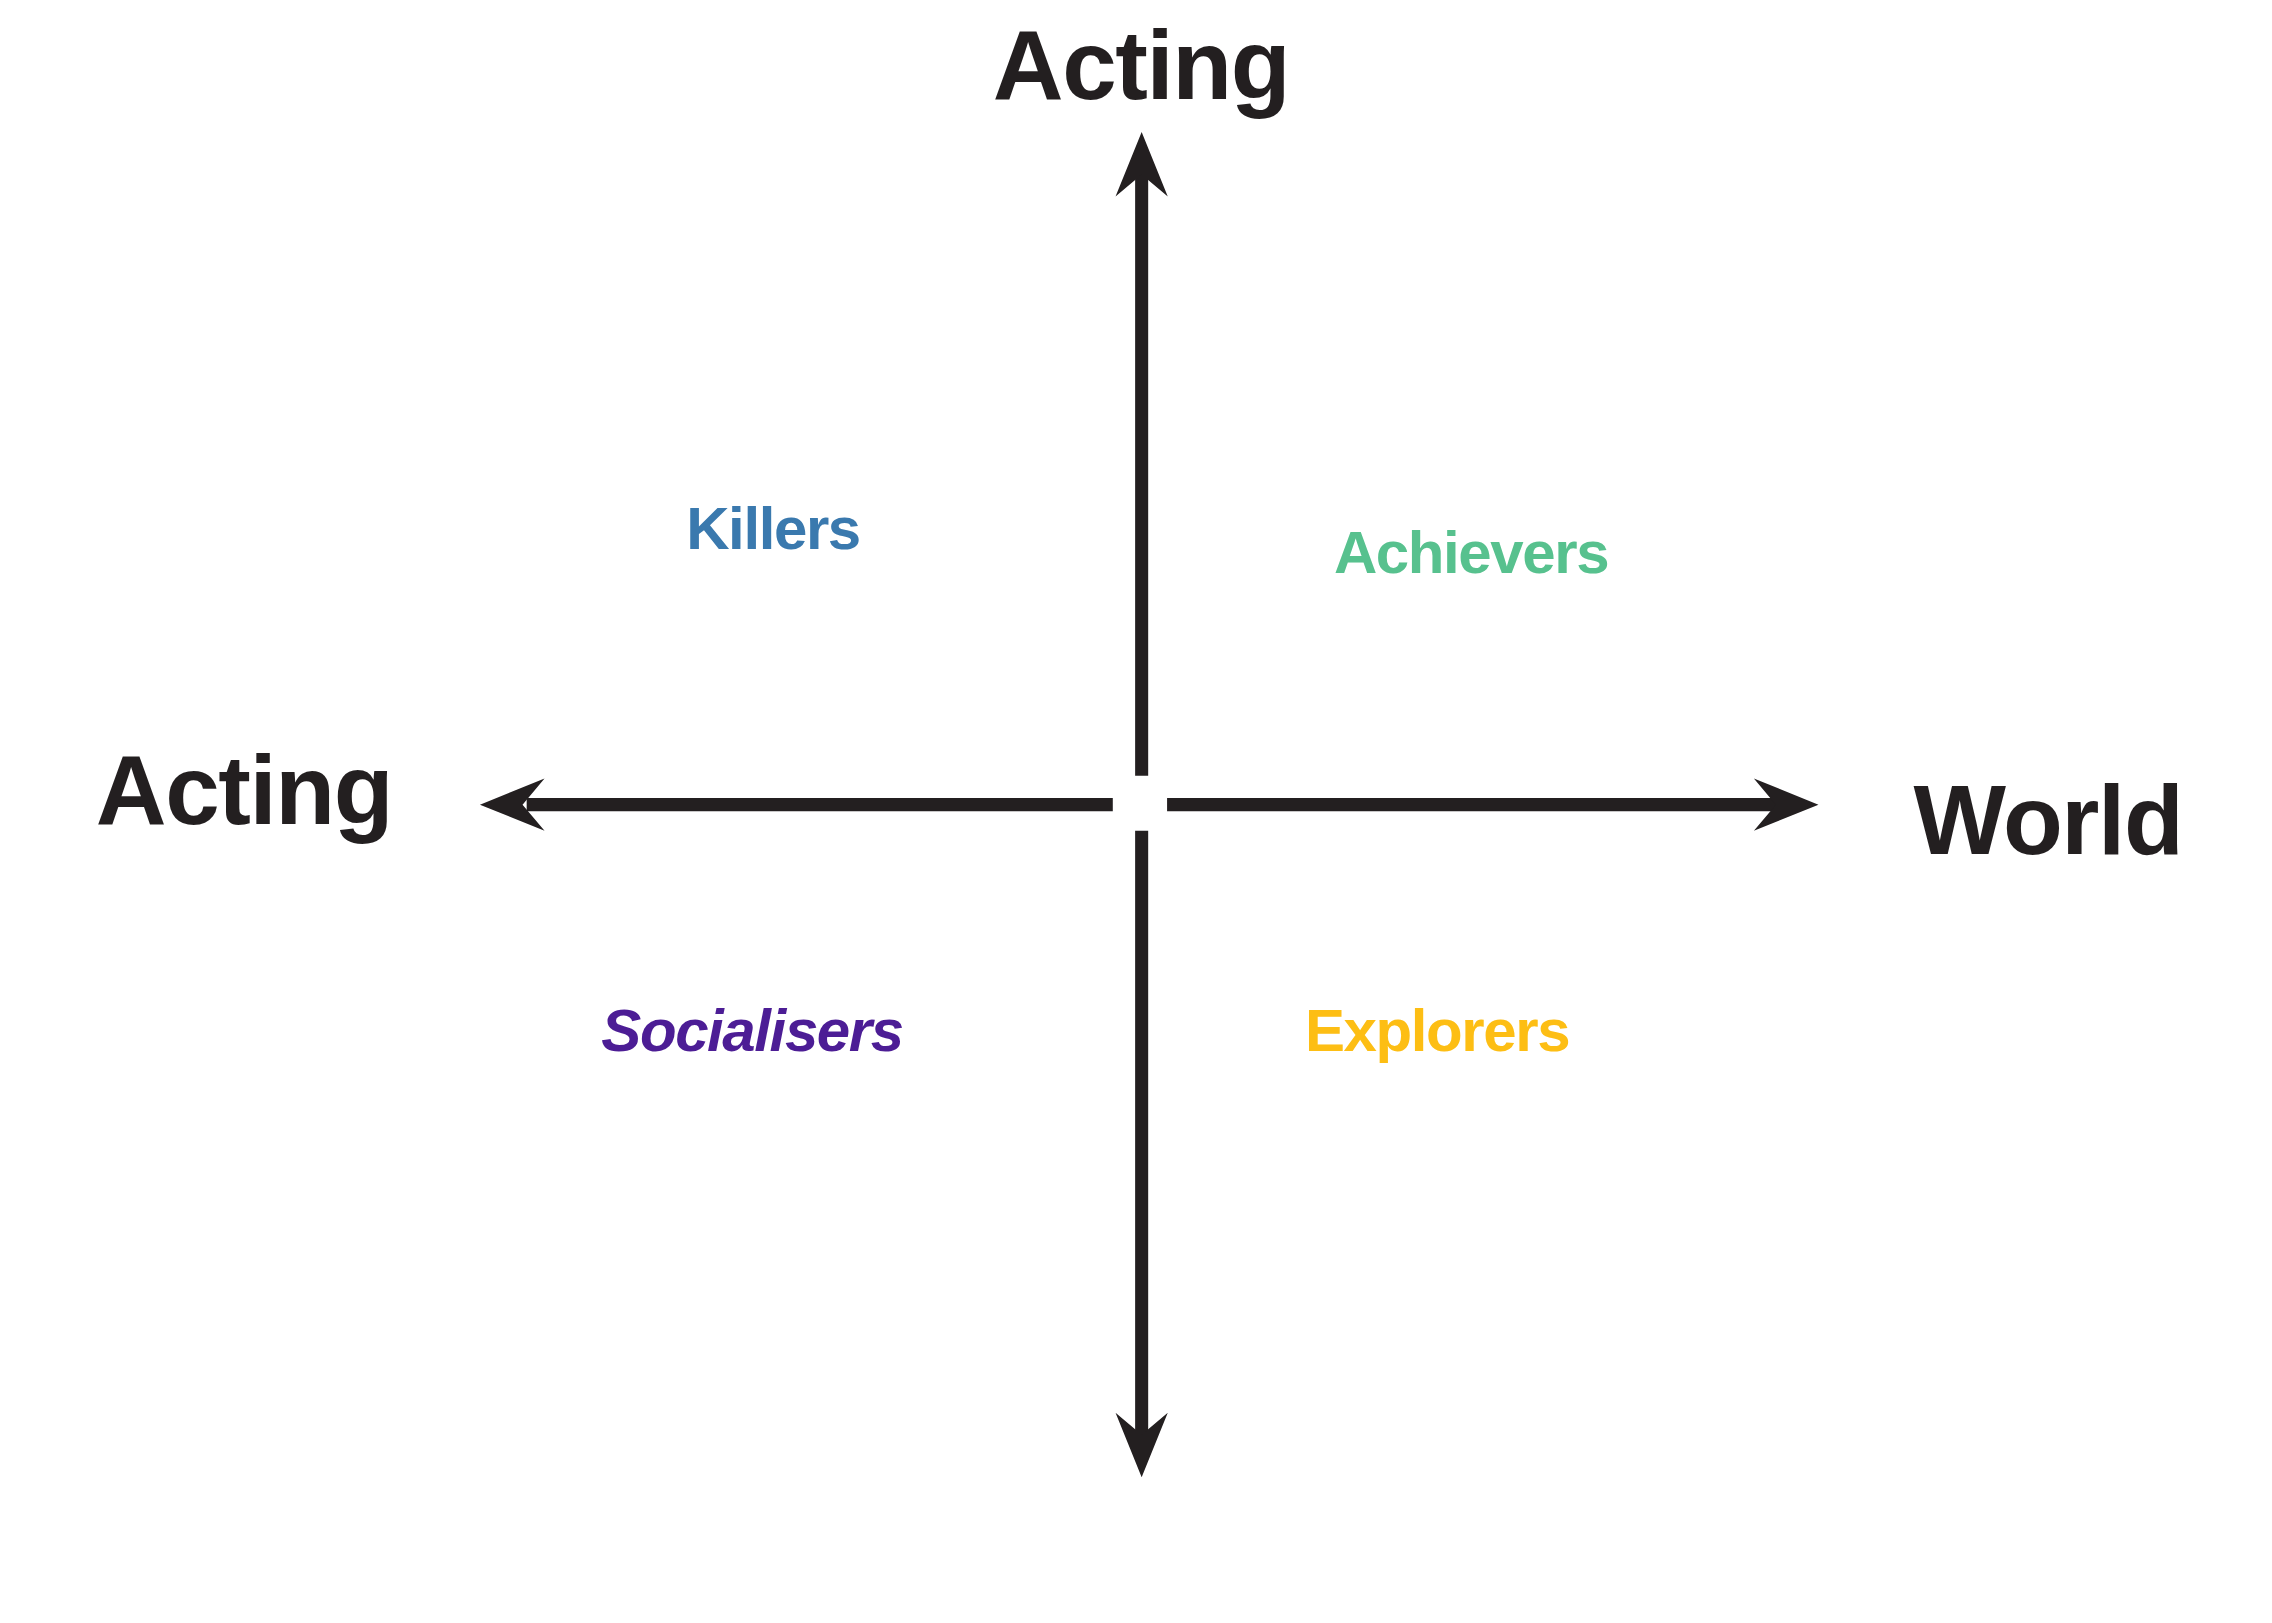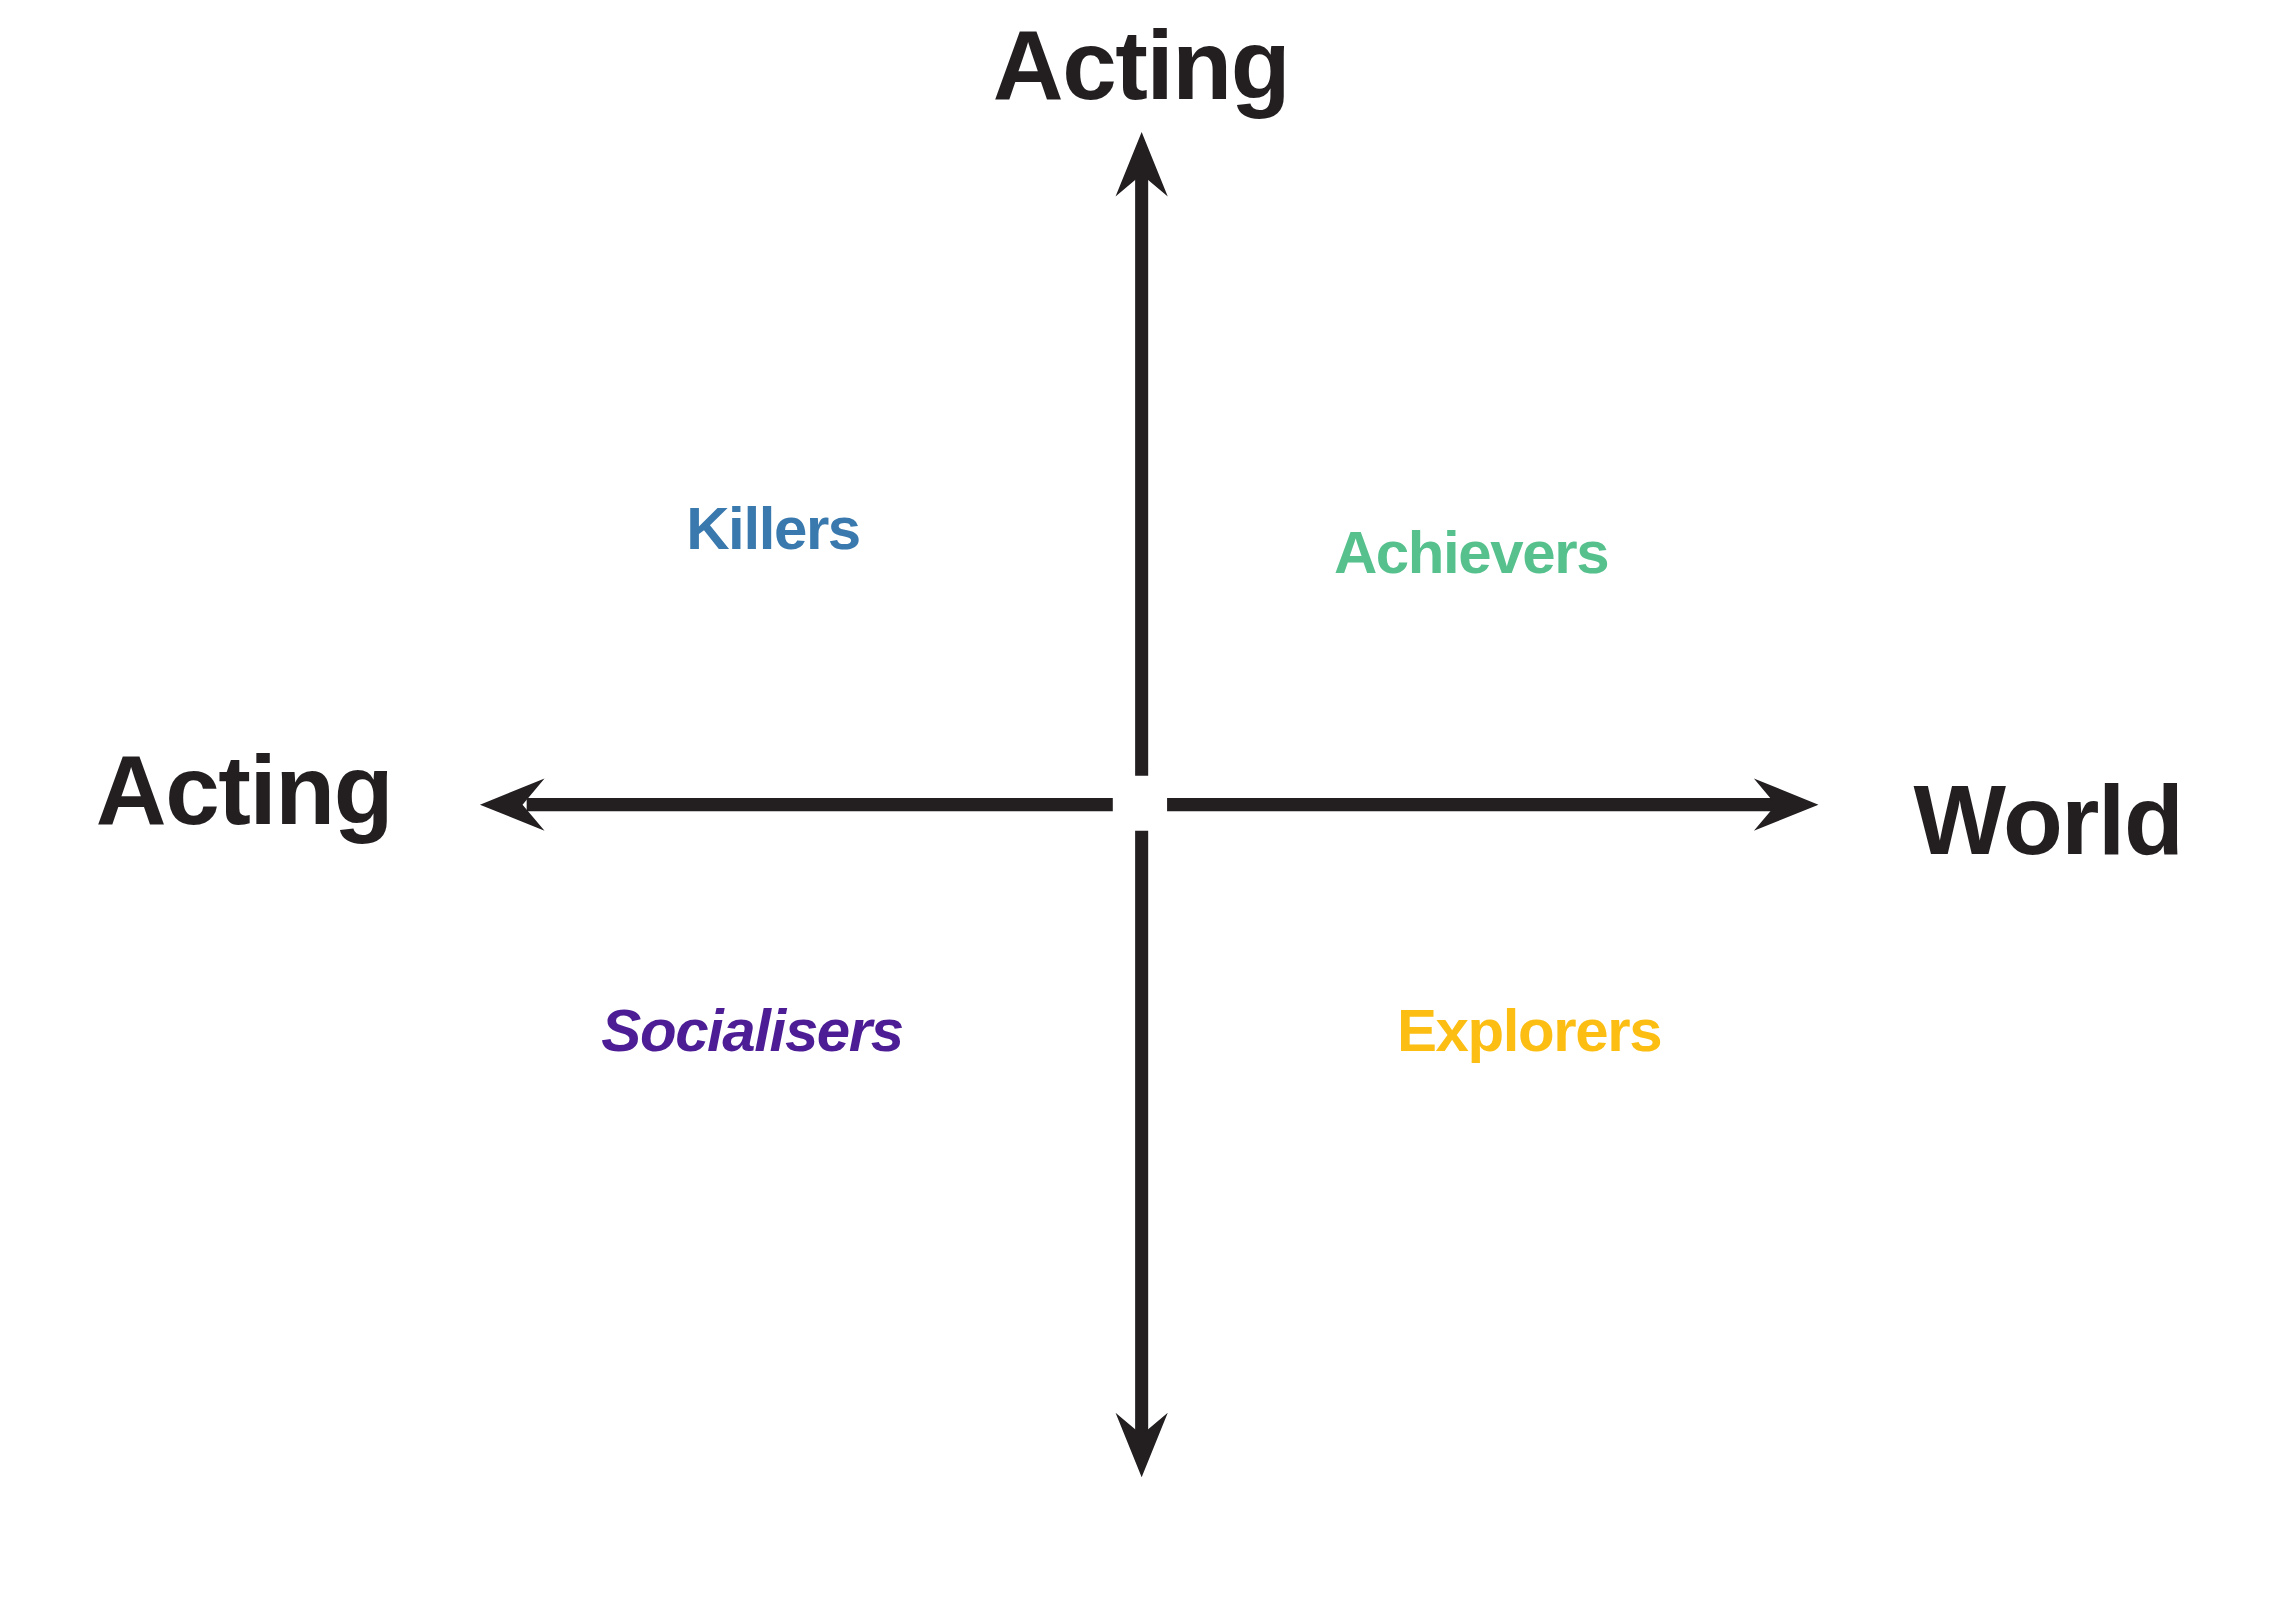--- a/index.html
+++ b/index.html
@@ -40,21 +40,21 @@
   .quad-label { font-size: 60px; }
 
   .pos-acting      { left: 1141px; top: 65px;   }
   .pos-interacting { left: 1148px; top: 1565px; }
   .pos-players     { left: 244px;  top: 790px; }
   .pos-world       { left: 2048px; top: 820px; }
 
   .pos-killers     { left: 773px; top: 529px;  }
   .pos-achievers   { left: 1471px; top: 529px; margin-top: 24px;  }
   .pos-socialisers { left: 752px; top: 1031px; }
-  .pos-explorers   { left: 1529px; top: 1031px; }
+  .pos-explorers   { left: 1437px; top: 1031px; }
 </style>
 </head>
 <body>
 
 <div class="stage">
 
   <svg class="axes-svg" viewBox="0 0 3307 2362" aria-hidden="true">
 
     <line x1="1661" y1="248" x2="1661" y2="1129"></line>
     <line x1="1661" y1="1209" x2="1661" y2="2094"></line>

